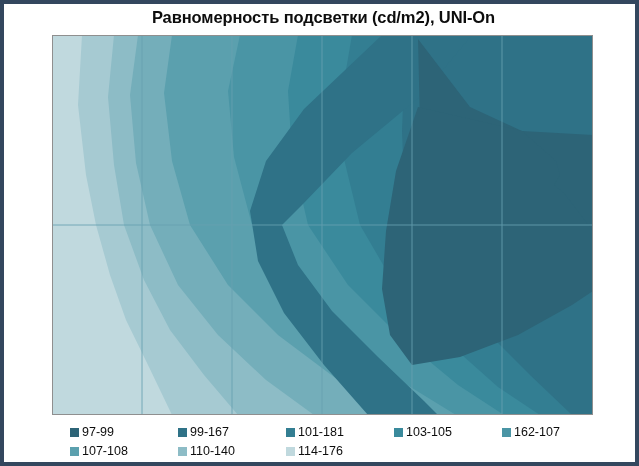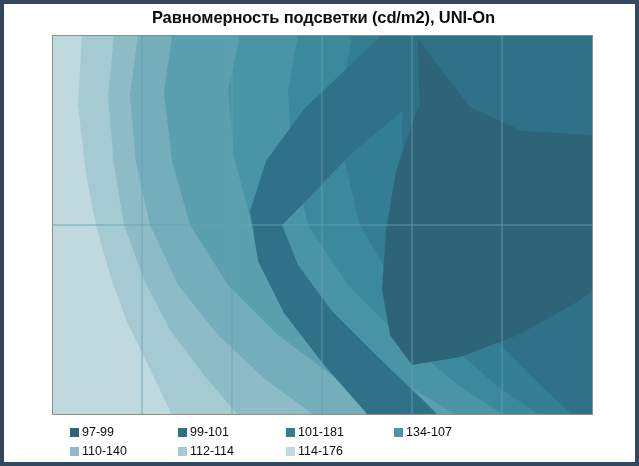--- a/index.html
+++ b/index.html
@@ -131,40 +131,44 @@
 
   <div id="legend">
 
     <div class="legend-row">
       <div class="legend-item">
         <span class="legend-swatch" style="background:#2d6477"></span>
         <span class="legend-label">97-99</span>
       </div>
       <div class="legend-item">
         <span class="legend-swatch" style="background:#2f7287"></span>
-        <span class="legend-label">99-101</span>
+        <span class="legend-label">99-167</span>
       </div>
       <div class="legend-item">
         <span class="legend-swatch" style="background:#337e92"></span>
         <span class="legend-label">101-181</span>
       </div>
       <div class="legend-item">
+        <span class="legend-swatch" style="background:#3a8a9c"></span>
+        <span class="legend-label">103-105</span>
+      </div>
+      <div class="legend-item">
         <span class="legend-swatch" style="background:#4a95a5"></span>
-        <span class="legend-label">134-107</span>
+        <span class="legend-label">162-107</span>
       </div>
     </div>
 
     <div class="legend-row">
       <div class="legend-item">
+        <span class="legend-swatch" style="background:#5ba0ae"></span>
+        <span class="legend-label">107-108</span>
+      </div>
+      <div class="legend-item">
         <span class="legend-swatch" style="background:#8dbcc6"></span>
         <span class="legend-label">110-140</span>
-      </div>
-      <div class="legend-item">
-        <span class="legend-swatch" style="background:#a6cad2"></span>
-        <span class="legend-label">112-114</span>
       </div>
       <div class="legend-item">
         <span class="legend-swatch" style="background:#c0d9de"></span>
         <span class="legend-label">114-176</span>
       </div>
     </div>
 
   </div>
 
 </div>

